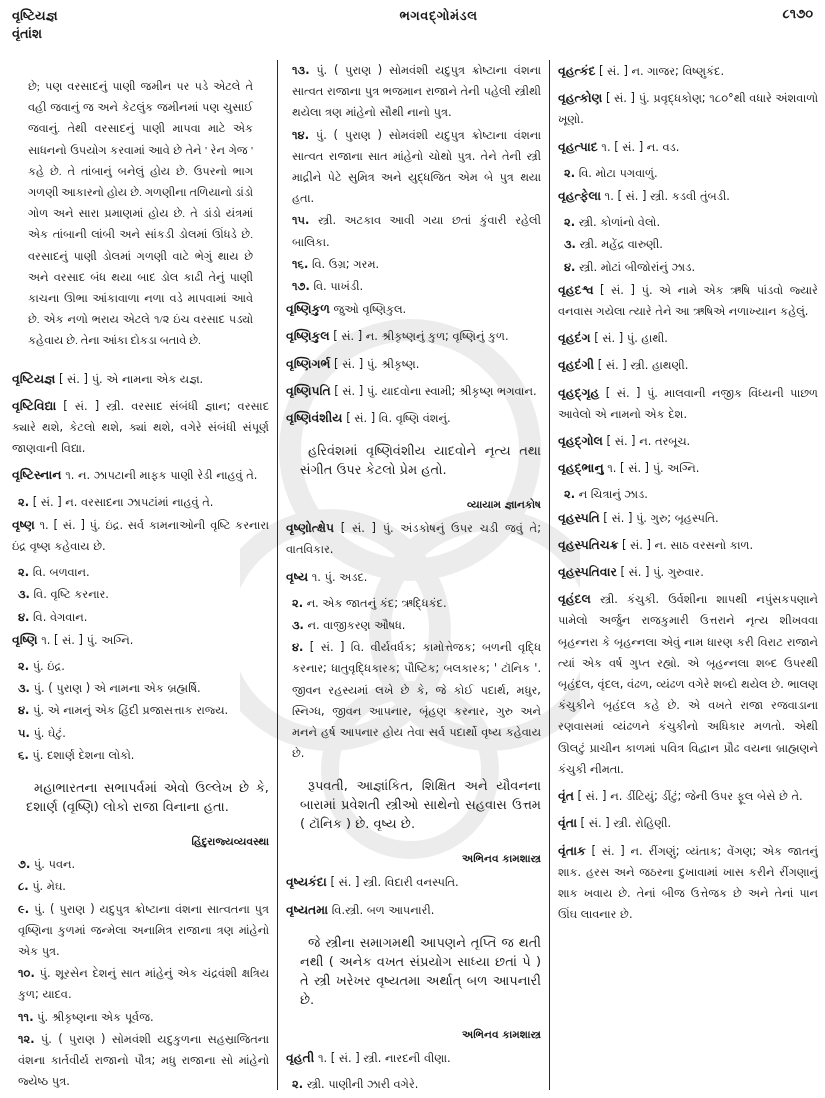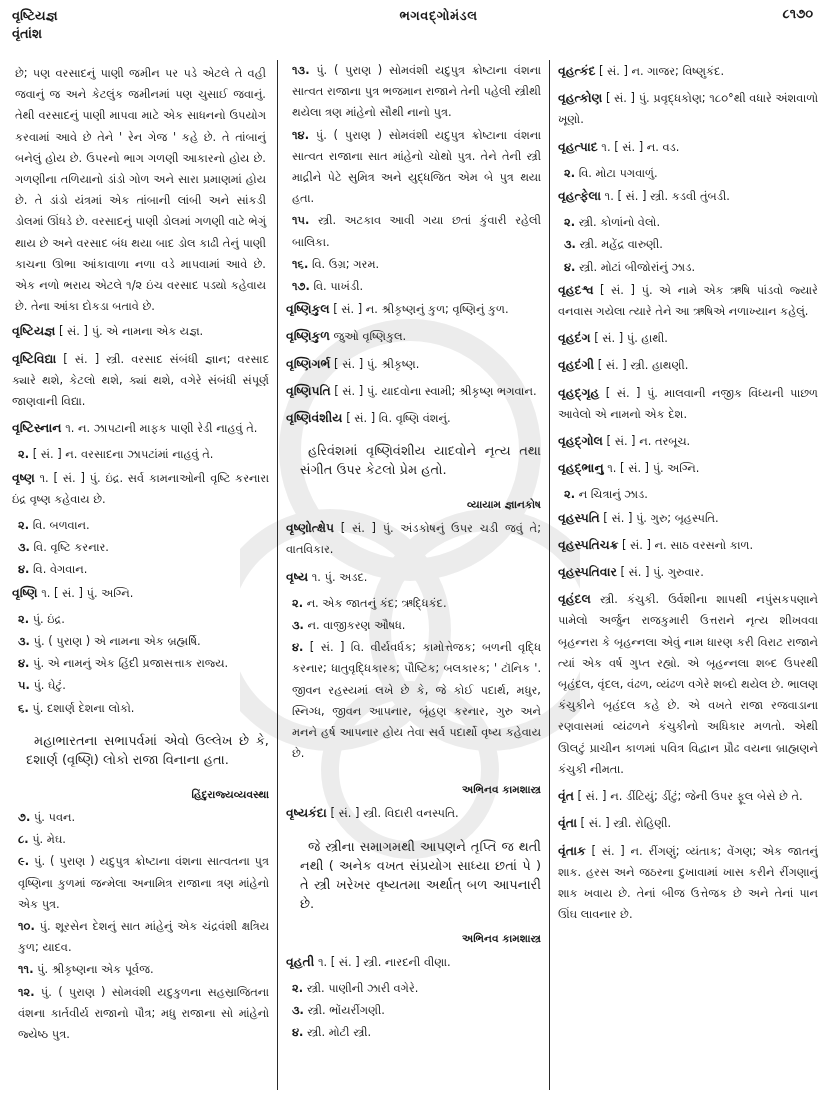--- a/index.html
+++ b/index.html
@@ -30,21 +30,21 @@
     font-size: 11.4px; line-height: 21.2px; text-align: justify;
   }
   .col-1 { width: 266px; padding-left: 0; border-right: 1.5px solid #2a2a2a; }
   .col-2 { width: 272px; border-right: 1.5px solid #2a2a2a; }
   .col-3 { width: 268px; padding-right: 0; }
 
   .entry { margin: 0 0 5px 0; }
   .hw { font-weight: bold; font-size: 12.4px; }
   .sense { margin: 0 0 1px 6px; }
   .num { font-weight: bold; }
-  .cont { text-indent: 0; margin: 3px; }
+  .cont { text-indent: 0; margin: 16px; font-family: Liberation Serif, serif; }
   .quote { margin: 12px 0 0 14px; font-size: 13px; line-height: 19px; text-indent: 8px; }
   .source { text-align: right; font-size: 10.6px; font-weight: bold; margin: 16px 0 4px 0; line-height: 18px; }
 </style>
 </head>
 <body>
 
 <svg class="watermark" viewBox="0 0 340 560" xmlns="http://www.w3.org/2000/svg">
   <circle cx="170" cy="150" r="120" fill="none" stroke="#000" stroke-width="22"></circle>
   <circle cx="90" cy="330" r="110" fill="none" stroke="#000" stroke-width="22"></circle>
   <circle cx="250" cy="330" r="110" fill="none" stroke="#000" stroke-width="22"></circle>
@@ -85,38 +85,40 @@
       <p class="sense entry"><span class="num">૧૦.</span><span> પું. શૂરસેન દેશનું સાત માંહેનું એક ચંદ્રવંશી ક્ષત્રિય કુળ; યાદવ.</span></p>
       <p class="sense entry"><span class="num">૧૧.</span><span> પું. શ્રીકૃષ્ણના એક પૂર્વજ.</span></p>
       <p class="sense entry"><span class="num">૧૨.</span><span> પું. ( પુરાણ ) સોમવંશી યદુકુળના સહસ્રાજિતના વંશના કાર્તવીર્ય રાજાનો પૌત્ર; મધુ રાજાના સો માંહેનો જ્યેષ્ઠ પુત્ર.</span></p>
     </div>
   <div class="col col-2">
       <p class="sense entry"><span class="num">૧૩.</span><span> પું. ( પુરાણ ) સોમવંશી યદુપુત્ર ક્રોષ્ટાના વંશના સાત્વત રાજાના પુત્ર ભજમાન રાજાને તેની પહેલી સ્ત્રીથી થયેલા ત્રણ માંહેનો સૌથી નાનો પુત્ર.</span></p>
       <p class="sense entry"><span class="num">૧૪.</span><span> પું. ( પુરાણ ) સોમવંશી યદુપુત્ર ક્રોષ્ટાના વંશના સાત્વત રાજાના સાત માંહેનો ચોથો પુત્ર. તેને તેની સ્ત્રી માદ્રીને પેટે સુમિત્ર અને યુદ્ધજિત એમ બે પુત્ર થયા હતા.</span></p>
       <p class="sense entry"><span class="num">૧૫.</span><span> સ્ત્રી. અટકાવ આવી ગયા છતાં કુંવારી રહેલી બાલિકા.</span></p>
       <p class="sense entry"><span class="num">૧૬.</span><span> વિ. ઉગ્ર; ગરમ.</span></p>
       <p class="sense entry"><span class="num">૧૭.</span><span> વિ. પાખંડી.</span></p>
+      <p class="entry"><span class="hw">વૃષ્ણિકુળ</span><span> જુઓ વૃષ્ણિકુલ.</span></p>
       <p class="entry"><span class="hw">વૃષ્ણિકુલ</span><span> [ સં. ] ન. શ્રીકૃષ્ણનું કુળ; વૃષ્ણિનું કુળ.</span></p>
-      <p class="entry"><span class="hw">વૃષ્ણિકુળ</span><span> જુઓ વૃષ્ણિકુલ.</span></p>
       <p class="entry"><span class="hw">વૃષ્ણિગર્ભ</span><span> [ સં. ] પું. શ્રીકૃષ્ણ.</span></p>
       <p class="entry"><span class="hw">વૃષ્ણિપતિ</span><span> [ સં. ] પું. યાદવોના સ્વામી; શ્રીકૃષ્ણ ભગવાન.</span></p>
       <p class="entry"><span class="hw">વૃષ્ણિવંશીય</span><span> [ સં. ] વિ. વૃષ્ણિ વંશનું.</span></p>
       <div>
         <p class="quote">હરિવંશમાં વૃષ્ણિવંશીય યાદવોને નૃત્ય તથા સંગીત ઉપર કેટલો પ્રેમ હતો.</p>
       </div>
       <p class="source">વ્યાયામ જ્ઞાનકોષ</p>
       <p class="entry"><span class="hw">વૃષ્ણોત્ક્ષેપ</span><span> [ સં. ] પું. અંડકોષનું ઉપર ચડી જવું તે; વાતવિકાર.</span></p>
       <p class="entry"><span class="hw">વૃષ્ય</span><span> ૧. પું. અડદ.</span></p>
       <p class="sense entry"><span class="num">૨.</span><span> ન. એક જાતનું કંદ; ઋદ્ધિકંદ.</span></p>
       <p class="sense entry"><span class="num">૩.</span><span> ન. વાજીકરણ ઔષધ.</span></p>
       <p class="sense entry"><span class="num">૪.</span><span> [ સં. ] વિ. વીર્યવર્ધક; કામોત્તેજક; બળની વૃદ્ધિ કરનાર; ધાતુવૃદ્ધિકારક; પૌષ્ટિક; બલકારક; ' ટૉનિક '. જીવન રહસ્યમાં લખે છે કે, જે કોઈ પદાર્થ, મધુર, સ્નિગ્ધ, જીવન આપનાર, બૃંહણ કરનાર, ગુરુ અને મનને હર્ષ આપનાર હોય તેવા સર્વ પદાર્થો વૃષ્ય કહેવાય છે.</span></p>
       <div>
+        <p class="quote">રૂપવતી, આજ્ઞાંકિત, શિક્ષિત અને યૌવનના બારામાં પ્રવેશતી સ્ત્રીઓ સાથેનો સહવાસ ઉત્તમ ( ટૉનિક ) છે. વૃષ્ય છે.</p>
         <p class="source">અભિનવ કામશાસ્ત્ર</p>
       </div>
       <p class="entry"><span class="hw">વૃષ્યકંદા</span><span> [ સં. ] સ્ત્રી. વિદારી વનસ્પતિ.</span></p>
+      <p class="entry"><span class="hw">વૃષ્યતમા</span><span> વિ.સ્ત્રી. બળ આપનારી.</span></p>
       <div>
         <p class="quote">જે સ્ત્રીના સમાગમથી આપણને તૃપ્તિ જ થતી નથી ( અનેક વખત સંપ્રયોગ સાધ્યા છતાં પે ) તે સ્ત્રી ખરેખર વૃષ્યતમા અર્થાત્ બળ આપનારી છે.</p>
         <p class="source">અભિનવ કામશાસ્ત્ર</p>
       </div>
       <p class="entry"><span class="hw">વૃહતી</span><span> ૧. [ સં. ] સ્ત્રી. નારદની વીણા.</span></p>
       <p class="sense entry"><span class="num">૨.</span><span> સ્ત્રી. પાણીની ઝારી વગેરે.</span></p>
       <p class="sense entry"><span class="num">૩.</span><span> સ્ત્રી. ભોંયરીંગણી.</span></p>
       <p class="sense entry"><span class="num">૪.</span><span> સ્ત્રી. મોટી સ્ત્રી.</span></p>
     </div>
   <div class="col col-3">

